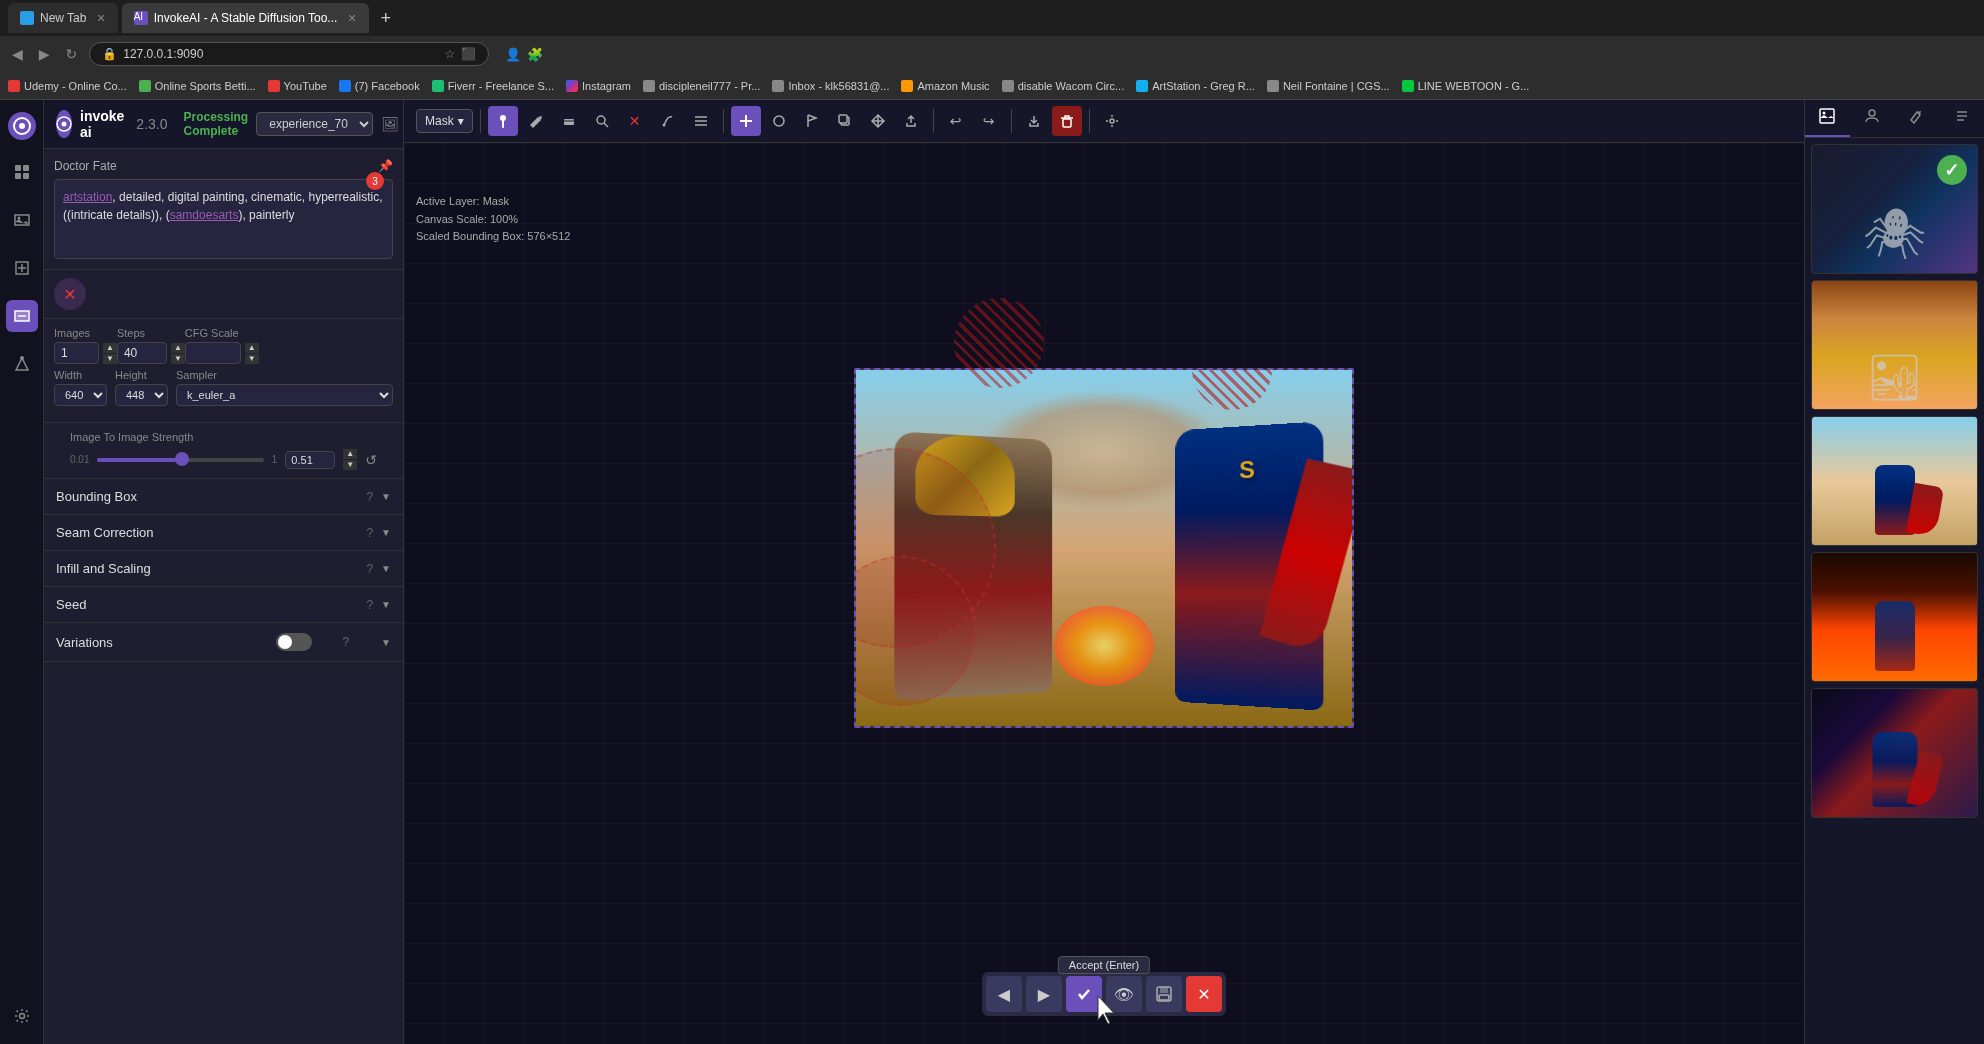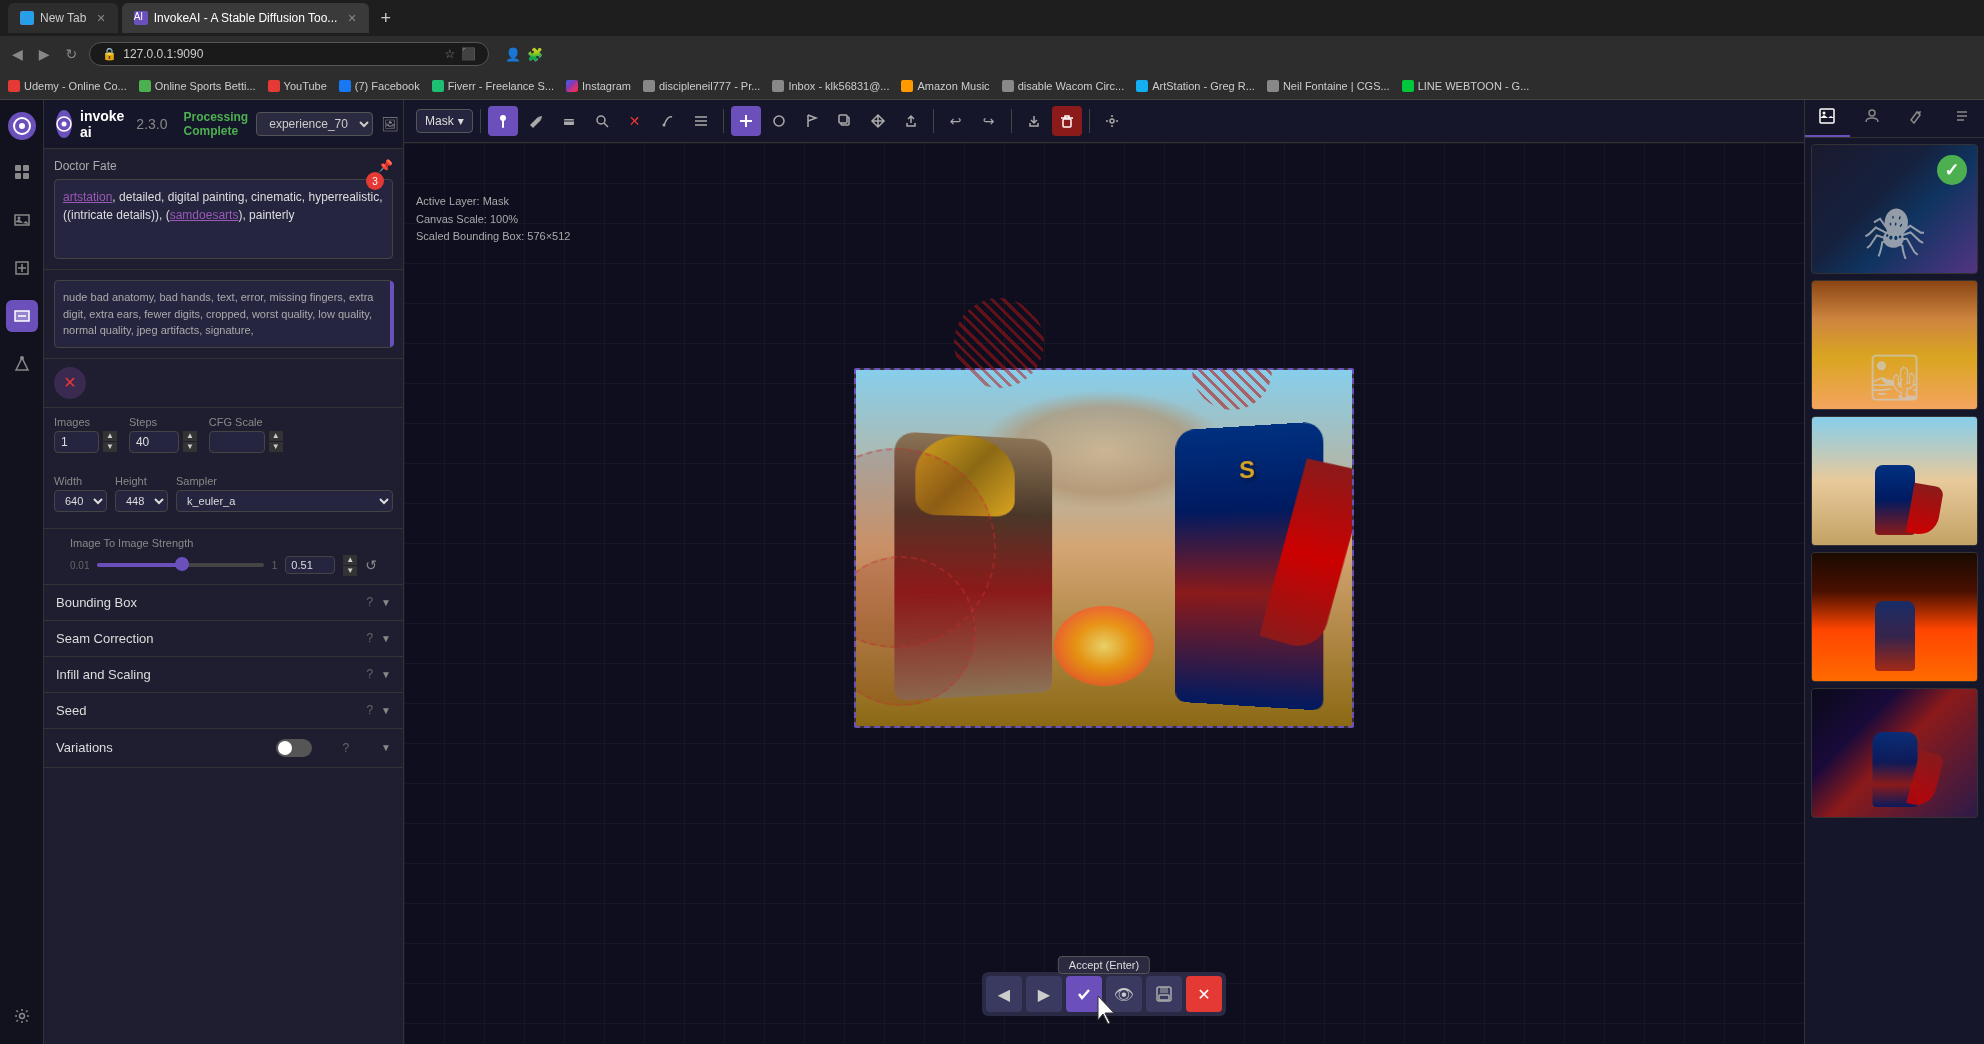--- a/index.html
+++ b/index.html
@@ -262,22 +262,21 @@
       justify-content: center;
     }
 
     
     .params-area {
       padding: 8px 10px;
       border-bottom: 1px solid #333;
     }
     .param-row {
       display: flex;
-      gap: 12px;
-      margin-bottom: 22px;
+      margin-bottom: 5px;
       align-items: flex-start;
     }
     .param-group { display: flex; flex-direction: column; gap: 3px; }
     .param-label { font-size: 11px; color: #888; }
     .param-input-row { display: flex; align-items: center; gap: 4px; }
     .param-input {
       background: #252540;
       border: 1px solid #444;
       border-radius: 4px;
       color: #ddd;
@@ -890,26 +889,20 @@
       <div class="prompt-header">
         <span class="prompt-title">Doctor Fate</span>
         <span class="prompt-pin">📌</span>
       </div>
       <div class="prompt-text">
         <span class="highlighted-text">artstation</span>, detailed, digital painting, cinematic, hyperrealistic, ((intricate details)), (<span class="highlighted-text">samdoesarts</span>), painterly
         <div class="prompt-badge">3</div>
       </div>
     </div>
 
-    <div class="neg-prompt-area">
-      <div class="neg-prompt-text">
-        <span>nude bad anatomy, bad hands, text, error, missing fingers, extra digit, extra ears, fewer digits, cropped, worst quality, low quality, normal quality, jpeg artifacts, signature,</span>
-        <div class="neg-prompt-side"></div>
-      </div>
-    </div>
 
     <div class="invoke-area">
       <div class="invoke-row">
         <button class="invoke-cancel">✕</button>
       </div>
     </div>
 
     <div class="params-area">
       <div class="param-row">
         <div class="param-group">

